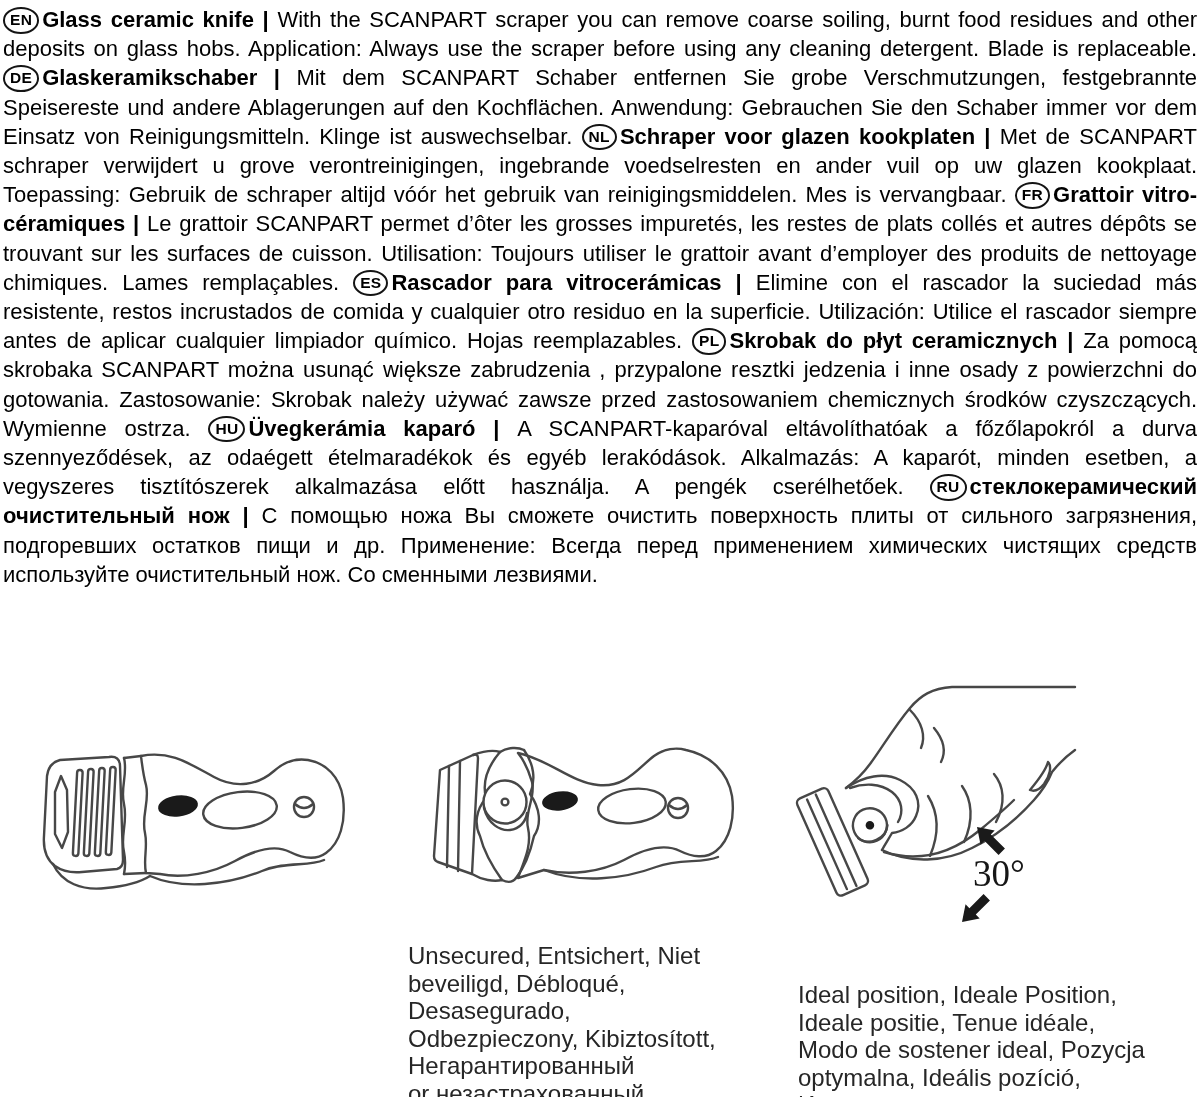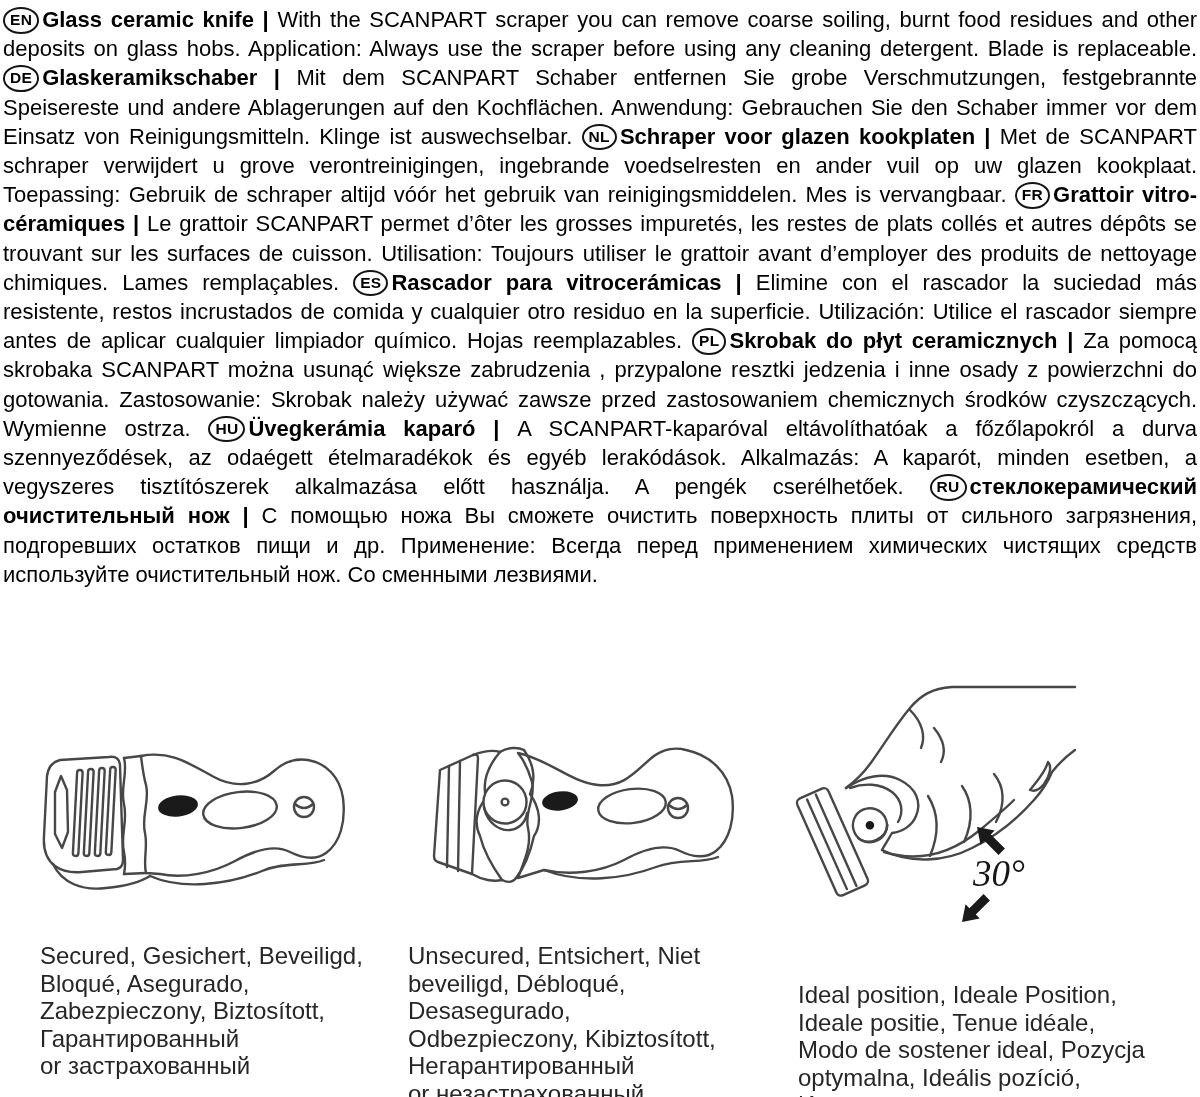--- a/index.html
+++ b/index.html
@@ -31,21 +31,21 @@
     padding:3px 5px 4px 5px;
     vertical-align:2px;
     letter-spacing:.3px;
     margin-right:3px;
   }
   .section-title{font-weight:bold;}
   
   .figure{position:absolute;}
   .fig1{left:20px;top:730px;width:380px;height:260px;}
   .fig2{left:420px;top:728px;width:380px;height:260px;}
-  .fig3{left:780px;top:630px;width:400px;height:300px;font-style:italic;}
+  .fig3{left:780px;top:630px;width:400px;height:300px;}
   .figure svg{display:block;}
   .line{fill:none;stroke:#474747;stroke-width:2.4;stroke-linecap:round;stroke-linejoin:round;}
   .shape{fill:#ffffff;stroke:#474747;stroke-width:2.4;stroke-linecap:round;stroke-linejoin:round;}
   .solid{fill:#1a1a1a;stroke:none;}
   .fillonly{fill:#ffffff;stroke:none;}
   .angle-label{
     position:absolute;
     left:193px;top:222px;
     font-family:"Liberation Serif","DejaVu Serif",serif;
     font-size:37px;
@@ -174,25 +174,20 @@
 
       <path class="line" d="M130,80 C142,92 146,106 141,118"></path>
       <path class="line" d="M154,98 C164,110 166,122 161,132"></path>
 
       <polygon class="solid" points="0,0 15,-10 15,-4.5 35,-4.5 35,4.5 15,4.5 15,10" transform="translate(197,197) rotate(45)"></polygon>
       <polygon class="solid" points="0,0 15,-10 15,-4.5 35,-4.5 35,4.5 15,4.5 15,10" transform="translate(182,292) rotate(-45)"></polygon>
     </svg>
     <span class="angle-label">30°</span>
   </div>
 
-  <div class="caption cap1">Secured, Gesichert, Beveiligd,
-Bloqué, Asegurado,
-Zabezpieczony, Biztosított,
-Гарантированный
-or застрахованный</div>
   <div class="caption cap2">Unsecured, Entsichert, Niet
 beveiligd, Débloqué,
 Desasegurado,
 Odbezpieczony, Kibiztosított,
 Негарантированный
 or незастрахованный</div>
   <div class="caption cap3">Ideal position, Ideale Position,
 Ideale positie, Tenue idéale,
 Modo de sostener ideal, Pozycja
 optymalna, Ideális pozíció,

